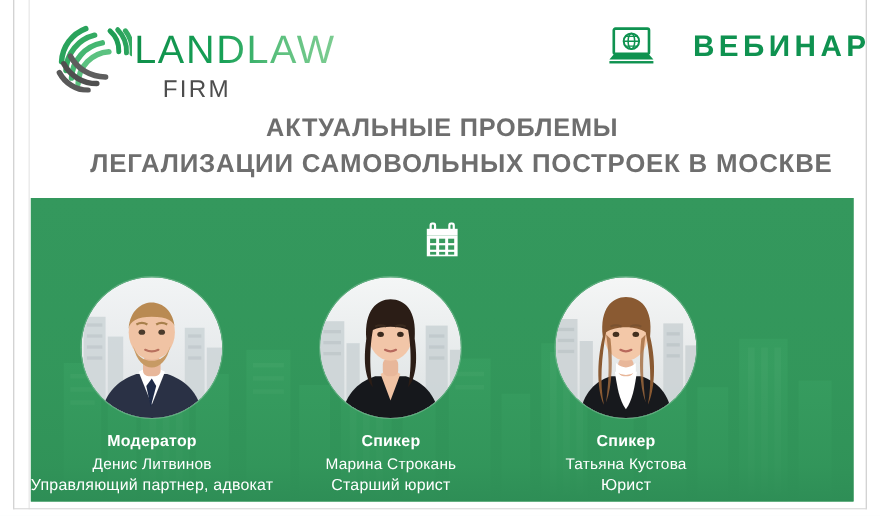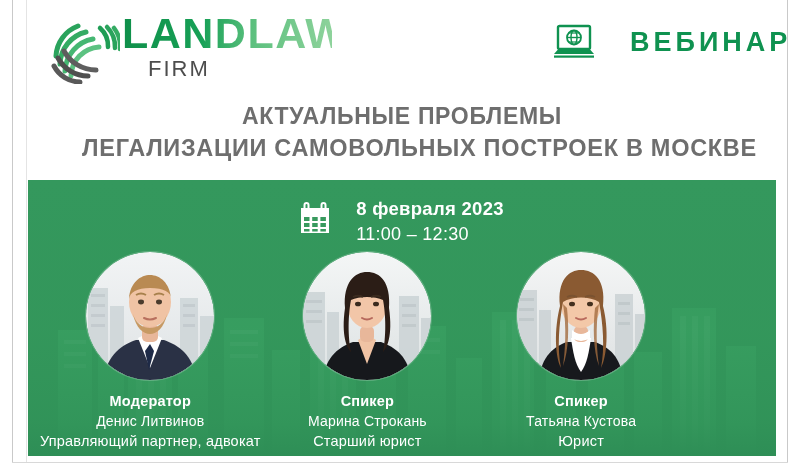--- a/index.html
+++ b/index.html
@@ -57,28 +57,29 @@
     position: absolute;
     left: 0; top: 2px;
     width: 76px; height: 68px;
   }
   .logo-text {
     position: absolute;
     left: 78px; top: 0px;
     width: 210px; height: 72px;
   }
   .logo-landlaw {
-    font-size: 43px;
-    font-weight: 700;
+    font-size: 36px;
+    font-weight: 400;
     letter-spacing: 1.5px;
     line-height: 38px;
     background: linear-gradient(95deg, #0f8f4a 0%, #17a056 38%, #5cc07e 62%, #8fd39c 100%);
     -webkit-background-clip: text;
     background-clip: text;
     color: transparent;
+    margin-top: 12px;
     -webkit-text-fill-color: transparent;
   }
   .logo-firm {
     font-size: 22px;
     font-weight: 400;
     letter-spacing: 2px;
     line-height: 34px;
     color: #4d4d4d;
     padding-left: 26px;
   }
@@ -165,21 +166,21 @@
     font-size: 18px;
     font-weight: 400;
     color: #ffffff;
     line-height: 26px;
     letter-spacing: 0.3px;
   }
 
   
   .speakers {
     position: absolute;
-    left: 12px; top: 72px;
+    left: 0; top: 72px;
     width: 648px;
     display: flex;
   }
   .speaker {
     flex: 1 1 0;
     display: flex;
     flex-direction: column;
     align-items: center;
   }
   .avatar {
@@ -337,24 +338,20 @@
             <rect x="20.4" y="15" width="5.5" height="4"></rect>
             <rect x="4" y="21" width="5.5" height="4"></rect>
             <rect x="12.2" y="21" width="5.5" height="4"></rect>
             <rect x="20.4" y="21" width="5.5" height="4"></rect>
             <rect x="4" y="27" width="5.5" height="2.5"></rect>
             <rect x="12.2" y="27" width="5.5" height="2.5"></rect>
             <rect x="20.4" y="27" width="5.5" height="2.5"></rect>
           </g>
         </svg>
       </span>
-      <span class="date-text">
-        <span class="date-main">8 февраля 2023</span><br>
-        <span class="date-time">11:00 – 12:30</span>
-      </span>
     </div>
 
     <div class="speakers">
 
       <div class="speaker">
         <div class="avatar">
           <svg viewBox="0 0 128 128">
             <defs>
               <clipPath id="c1">
                   <circle cx="64" cy="64" r="64"></circle>

